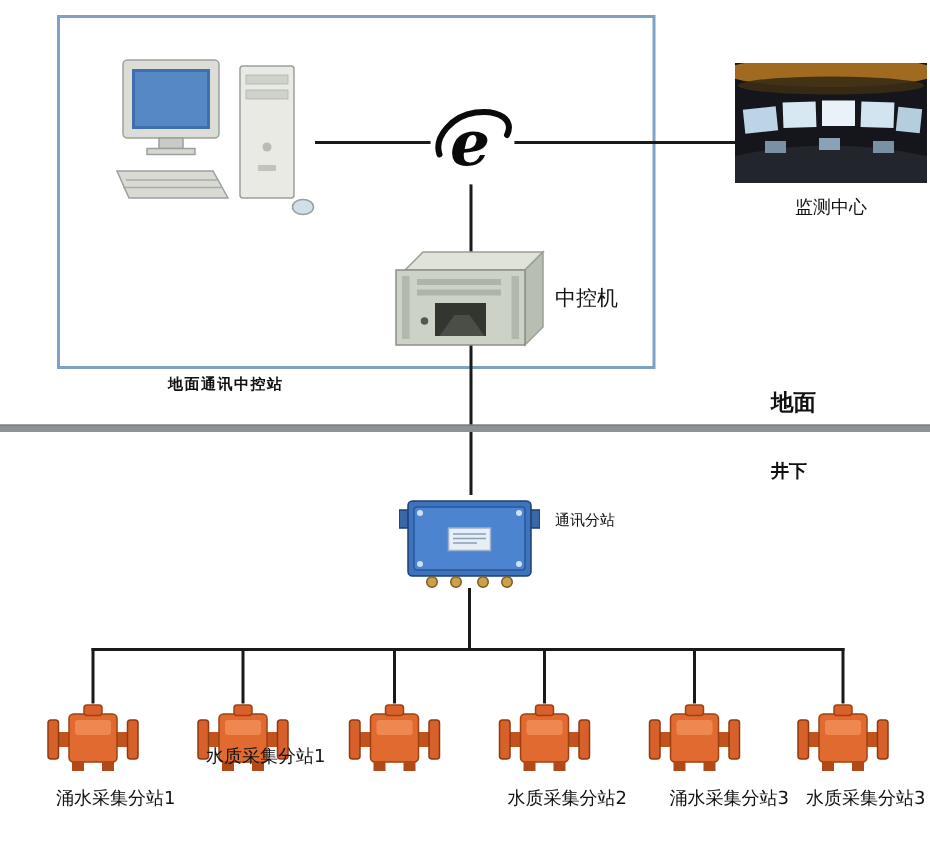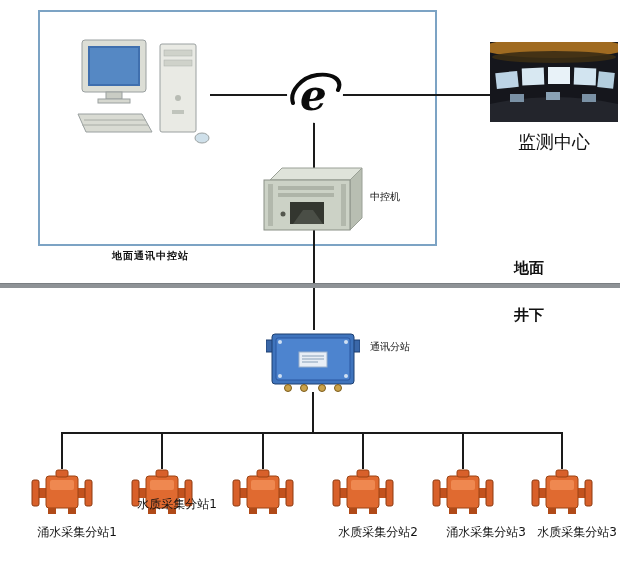--- a/index.html
+++ b/index.html
@@ -90,42 +90,42 @@
       <rect x="32" y="26" width="22" height="17" fill="#d8e8f2" transform="rotate(-2 43 34)"></rect>
       <rect x="58" y="25" width="22" height="17" fill="#e8f2f8"></rect>
       <rect x="84" y="26" width="22" height="17" fill="#d2e4f0" transform="rotate(2 95 34)"></rect>
       <rect x="108" y="30" width="16" height="16" fill="#b4cede" transform="rotate(6 116 38)"></rect>
       <path d="M0 62 Q64 48 128 62 L128 80 L0 80 Z" fill="#23252c"></path>
       <rect x="20" y="52" width="14" height="8" fill="#7a91a5"></rect>
       <rect x="56" y="50" width="14" height="8" fill="#8aa2b5"></rect>
       <rect x="92" y="52" width="14" height="8" fill="#7a91a5"></rect>
     </svg>
   </div>
-  <div class="label center" style="left:518px;top:130px;width:72px;font-size:18px">监测中心</div>
+  <div class="label center" style="left:518px;top:130px;width:72px;font-size:12px">监测中心</div>
 
   <div class="node" style="left:262px;top:166px;width:102px;height:66px">
     <svg width="102" height="66" viewBox="0 0 102 66">
       <polygon points="8,14 20,2 100,2 88,14" fill="#dfe3da" stroke="#9aa096"></polygon>
       <polygon points="88,14 100,2 100,52 88,64" fill="#b8beb2" stroke="#9aa096"></polygon>
       <rect x="2" y="14" width="86" height="50" fill="#ccd2c6" stroke="#8a9086"></rect>
       <rect x="6" y="18" width="5" height="42" fill="#b2b8ac"></rect>
       <rect x="79" y="18" width="5" height="42" fill="#b2b8ac"></rect>
       <rect x="16" y="20" width="56" height="4" fill="#aeb4a8"></rect>
       <rect x="16" y="27" width="56" height="4" fill="#aeb4a8"></rect>
       <rect x="28" y="36" width="34" height="22" fill="#33362f"></rect>
       <polygon points="31,58 41,44 51,44 61,58" fill="#4a4e46"></polygon>
       <circle cx="21" cy="48" r="2.5" fill="#55584f"></circle>
     </svg>
   </div>
-  <div class="label" style="left:370px;top:190px;font-size:10px">中控机</div>
+  <div class="label" style="left:370px;top:190px;font-size:14px">中控机</div>
 
   <div class="label bold" style="left:112px;top:249px;font-size:10px;letter-spacing:1px">地面通讯中控站</div>
 
   <div class="label bold" style="left:514px;top:259px;font-size:15px">地面</div>
-  <div class="label bold" style="left:514px;top:306px;font-size:15px">井下</div>
+  <div class="label bold" style="left:514px;top:306px;font-size:12px">井下</div>
 
   <div class="node" style="left:266px;top:328px;width:94px;height:66px">
     <svg width="94" height="66" viewBox="0 0 94 66">
       <rect x="0" y="12" width="10" height="12" fill="#3a67a8" stroke="#1d3f70"></rect>
       <rect x="84" y="12" width="10" height="12" fill="#3a67a8" stroke="#1d3f70"></rect>
       <rect x="6" y="6" width="82" height="50" rx="3" fill="#3f74bd" stroke="#1d3f70"></rect>
       <rect x="10" y="10" width="74" height="42" rx="2" fill="#4d84cf" stroke="#2a56a0"></rect>
       <circle cx="14" cy="14" r="2" fill="#cfe0f2"></circle>
       <circle cx="80" cy="14" r="2" fill="#cfe0f2"></circle>
       <circle cx="14" cy="48" r="2" fill="#cfe0f2"></circle>

